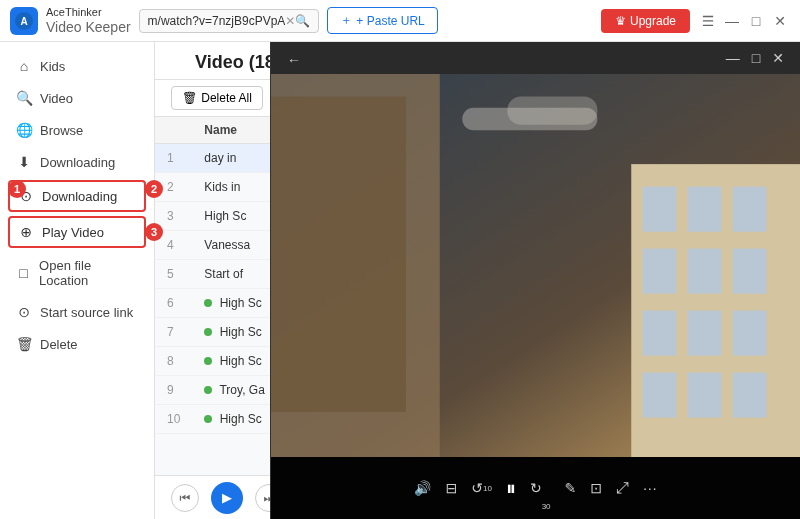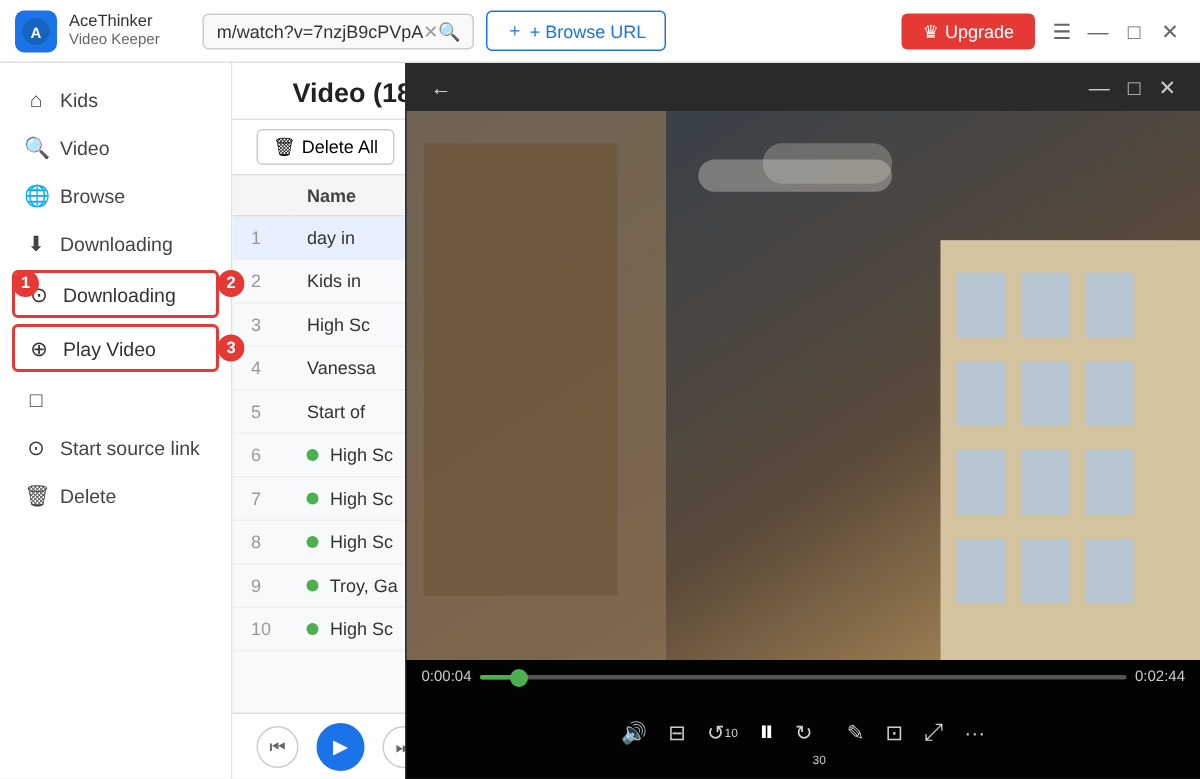--- a/index.html
+++ b/index.html
@@ -12,21 +12,21 @@
     }
     .app-logo {
       width: 28px; height: 28px; background: #1a73e8; border-radius: 6px;
       display: flex; align-items: center; justify-content: center; color: #fff; font-size: 10px; font-weight: bold;
     }
     .app-name { font-size: 11px; color: #333; line-height: 1.2; }
     .app-name span { display: block; }
     .url-bar {
       flex: 1; max-width: 220px; border: 1px solid #ccc; border-radius: 4px;
       padding: 4px 8px; font-size: 12px; color: #333; background: #f9f9f9;
-      display: flex; align-items: center; justify-content: flex-start; margin-left: 21px;
+      display: flex; align-items: center; justify-content: flex-start;
     }
     .url-text { overflow: hidden; white-space: nowrap; text-overflow: ellipsis; font-size: 12px; }
     .paste-btn {
       background: #fff; border: 1px solid #1a73e8; color: #1a73e8; border-radius: 4px;
       padding: 4px 12px; font-size: 12px; cursor: pointer; display: flex; align-items: center; gap: 4px;
     }
     .upgrade-btn {
       background: #e53935; border: none; color: #fff; border-radius: 4px;
       padding: 5px 14px; font-size: 12px; cursor: pointer; display: flex; align-items: center; gap: 4px;
     }
@@ -149,30 +149,30 @@
 
 <div class="title-bar">
   <div class="app-logo">
     <svg width="20" height="20" viewBox="0 0 20 20">
         <circle cx="10" cy="10" r="9" fill="#1565c0"></circle>
         <text x="10" y="14" text-anchor="middle" fill="#fff" font-size="10" font-weight="bold">A</text>
       </svg>
   </div>
   <div class="app-name">
     <span>AceThinker</span>
-    <span style="font-size:10px;color:#666;">Video Keeper</span>
+    <span style="font-size:14px;color:#666;">Video Keeper</span>
   </div>
   <div class="url-bar">
     <span class="url-text">m/watch?v=7nzjB9cPVpA</span>
     <span style="color:#999;font-size:12px;cursor:pointer;">✕</span>
     <span style="color:#999;font-size:12px;cursor:pointer;">🔍</span>
   </div>
   <button class="paste-btn">
     <span>＋</span>
-    <span>+ Browse URL</span>
+    <span>+ Paste URL</span>
   </button>
   <div class="title-spacer"></div>
   <button class="upgrade-btn">
     <span>♛</span>
     <span>Upgrade</span>
   </button>
   <div class="win-controls">
     <button class="win-btn">☰</button>
     <button class="win-btn">—</button>
     <button class="win-btn">□</button>
@@ -210,20 +210,21 @@
     <div class="number-badge-2">2</div>
 
     <div class="sidebar-item highlighted" style="border:2px solid #e53935; margin-top:4px;">
       <span class="sidebar-icon">⊕</span>
       <span>Play Video</span>
     </div>
 
     <div class="number-badge-3">3</div>
     <div class="sidebar-item">
       <span class="sidebar-icon">□</span>
+      <span>Open file Location</span>
     </div>
     <div class="sidebar-item">
       <span class="sidebar-icon">⊙</span>
       <span>Start source link</span>
     </div>
     <div class="sidebar-item">
       <span class="sidebar-icon">🗑</span>
       <span>Delete</span>
     </div>
   </div>
@@ -383,28 +384,20 @@
             <rect x="360" y="265" width="30" height="40" fill="#b0c8e0" opacity="0.8"></rect>
             <rect x="400" y="265" width="30" height="40" fill="#b0c8e0" opacity="0.8"></rect>
             <rect x="440" y="265" width="30" height="40" fill="#b0c8e0" opacity="0.8"></rect>
 
             <rect x="200" y="30" width="120" height="20" rx="10" fill="#d4d0c8" opacity="0.4"></rect>
             <rect x="240" y="20" width="80" height="25" rx="12" fill="#d4d0c8" opacity="0.3"></rect>
           </svg>
         </div>
       </div>
       <div class="video-controls-bar">
-        <div class="progress-row">
-          <span class="time-left">0:00:04</span>
-          <div class="progress-track">
-            <div class="progress-fill"></div>
-            <div class="progress-thumb"></div>
-          </div>
-          <span class="time-right">0:02:44</span>
-        </div>
         <div class="ctrl-row">
           <button class="ctrl-btn" style="font-size:14px;">🔊</button>
           <button class="ctrl-btn" style="font-size:14px;">⊟</button>
           <button class="ctrl-btn" style="font-size:14px;">↺<sub style="font-size:8px;">10</sub></button>
           <button class="ctrl-btn play-pause">⏸</button>
           <button class="ctrl-btn" style="font-size:14px;">↻<sub style="font-size:8px;margin-top:37px;">30</sub></button>
           <button class="ctrl-btn" style="font-size:14px;">✎</button>
           <button class="ctrl-btn" style="font-size:14px;">⊡</button>
           <button class="ctrl-btn" style="font-size:16px;">⤢</button>
           <button class="ctrl-btn" style="font-size:14px;">···</button>

